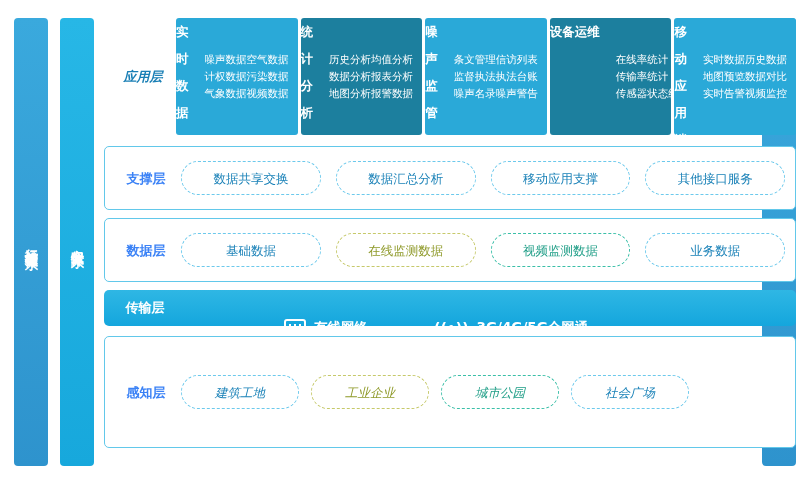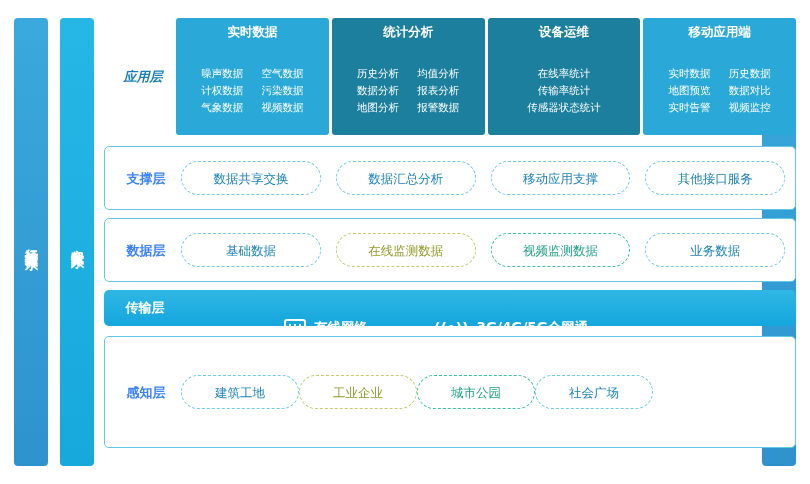--- a/index.html
+++ b/index.html
@@ -53,21 +53,21 @@
   .app-label{
     position:absolute;left:8px;top:50%;transform:translateY(-50%);
     width:62px;text-align:center;font-size:13px;font-weight:bold;color:#1a7fb5;font-style:italic;
   }
   .app-cols{
     position:absolute;left:72px;top:0;right:0;height:117px;
     display:flex;gap:3px;
   }
   .app-col{
     flex:1 1 0;
-    display:flex;flex-direction:column;
+    display:flex;
     border-radius:3px;
     overflow:hidden;
   }
   .app-col-head{
     height:27px;line-height:27px;text-align:center;
     color:#ffffff;font-size:12.5px;font-weight:bold;
   }
   .app-col-body{
     flex:1;
     display:grid;
@@ -131,21 +131,21 @@
   .ico-wifi{font-size:14px;letter-spacing:0px;}
 
   
   .sense{
     position:absolute;left:0;right:0;
   }
   .sense-rows{
     position:absolute;left:76px;right:10px;top:10px;bottom:10px;
     display:flex;flex-direction:column;justify-content:space-around;
   }
-  .sense-row{display:flex;gap:0;}
+  .sense-row{display:flex;gap:12px;font-style:italic;}
   .sense-row .pill{flex:0 0 auto;width:118px;}
 </style>
 </head>
 <body>
 
 <div class="canvas">
 
   <div class="side-bar side-left">
     <span>运行维护与管理体系</span>
   </div>
@@ -176,20 +176,31 @@
           </div>
           <div class="app-col" style="background: rgb(28, 127, 158);">
             <div class="app-col-head">统计分析</div>
             <div class="app-col-body">
               <div class="app-cell">历史分析</div>
               <div class="app-cell">均值分析</div>
               <div class="app-cell">数据分析</div>
               <div class="app-cell">报表分析</div>
               <div class="app-cell">地图分析</div>
               <div class="app-cell">报警数据</div>
+            </div>
+          </div>
+          <div class="app-col" style="background: rgb(42, 169, 216);">
+            <div class="app-col-head">噪声监管</div>
+            <div class="app-col-body">
+              <div class="app-cell">条文管理</div>
+              <div class="app-cell">信访列表</div>
+              <div class="app-cell">监督执法</div>
+              <div class="app-cell">执法台账</div>
+              <div class="app-cell">噪声名录</div>
+              <div class="app-cell">噪声警告</div>
             </div>
           </div>
           <div class="app-col" style="background: rgb(28, 127, 158);">
             <div class="app-col-head">设备运维</div>
             <div class="app-col-body">
               <div class="app-cell" style="grid-column: 1 / span 2;">在线率统计</div>
               <div class="app-cell" style="grid-column: 1 / span 2;">传输率统计</div>
               <div class="app-cell" style="grid-column: 1 / span 2;">传感器状态统计</div>
             </div>
           </div>

